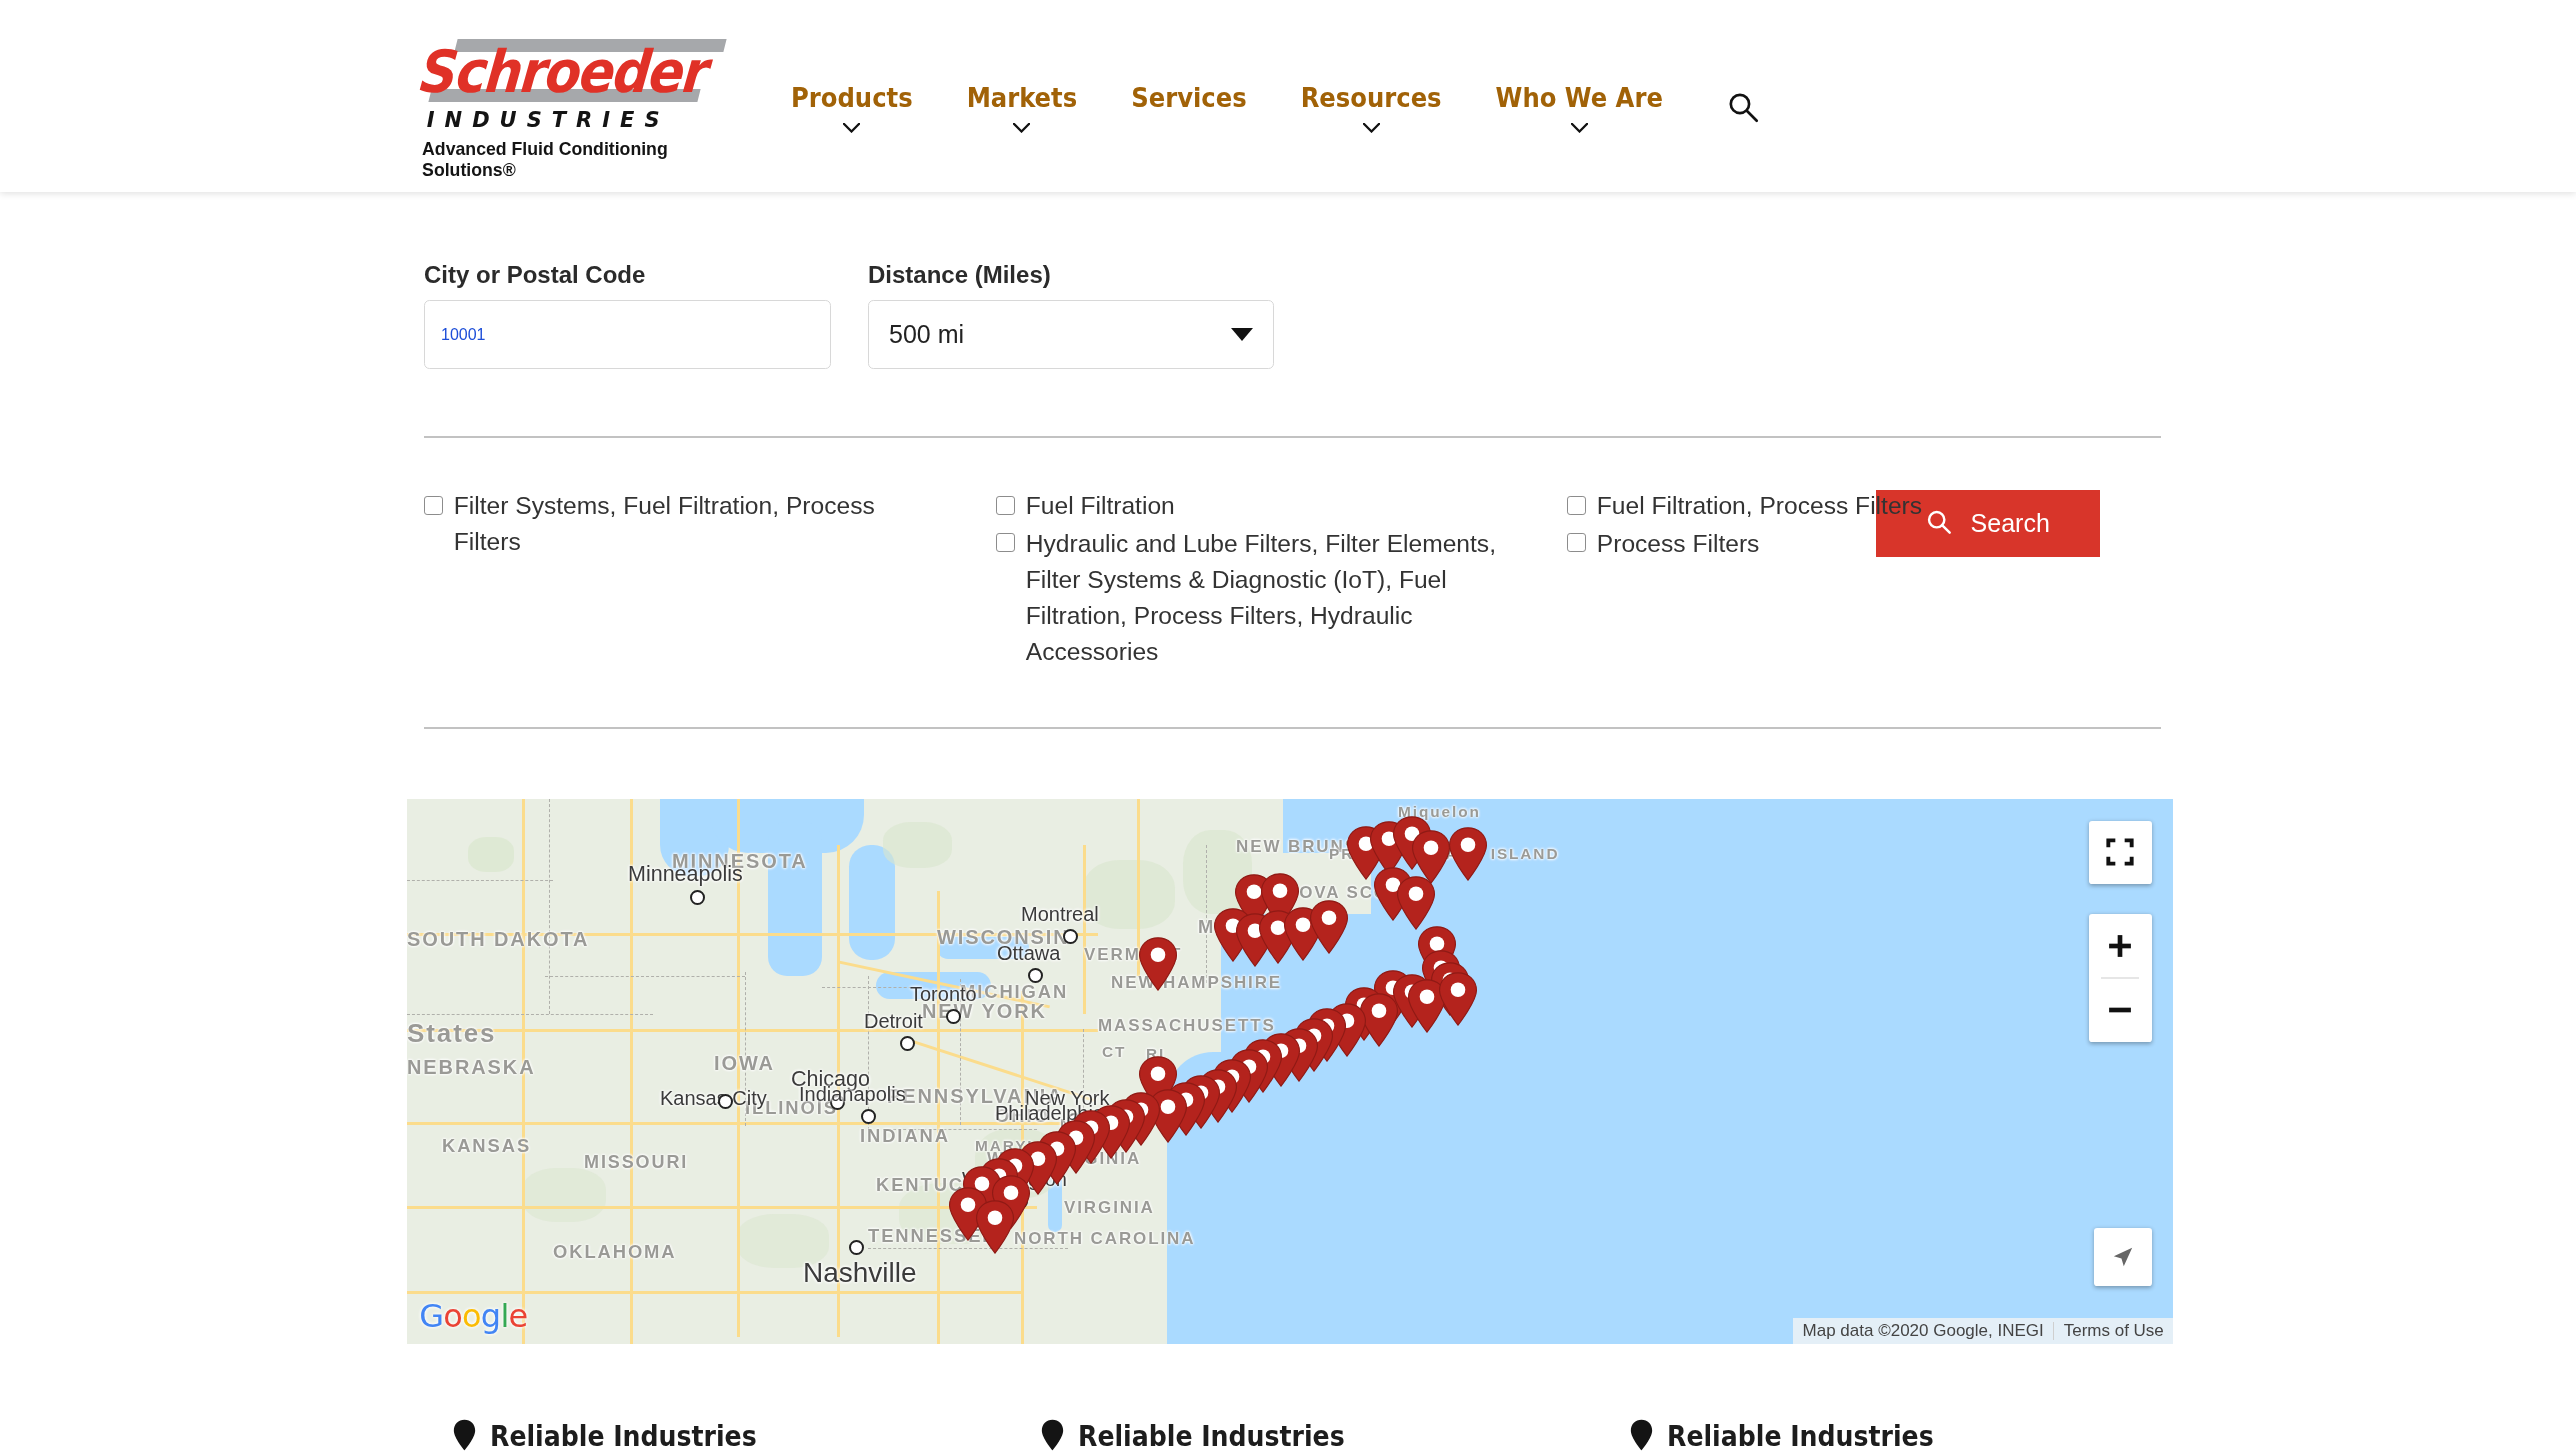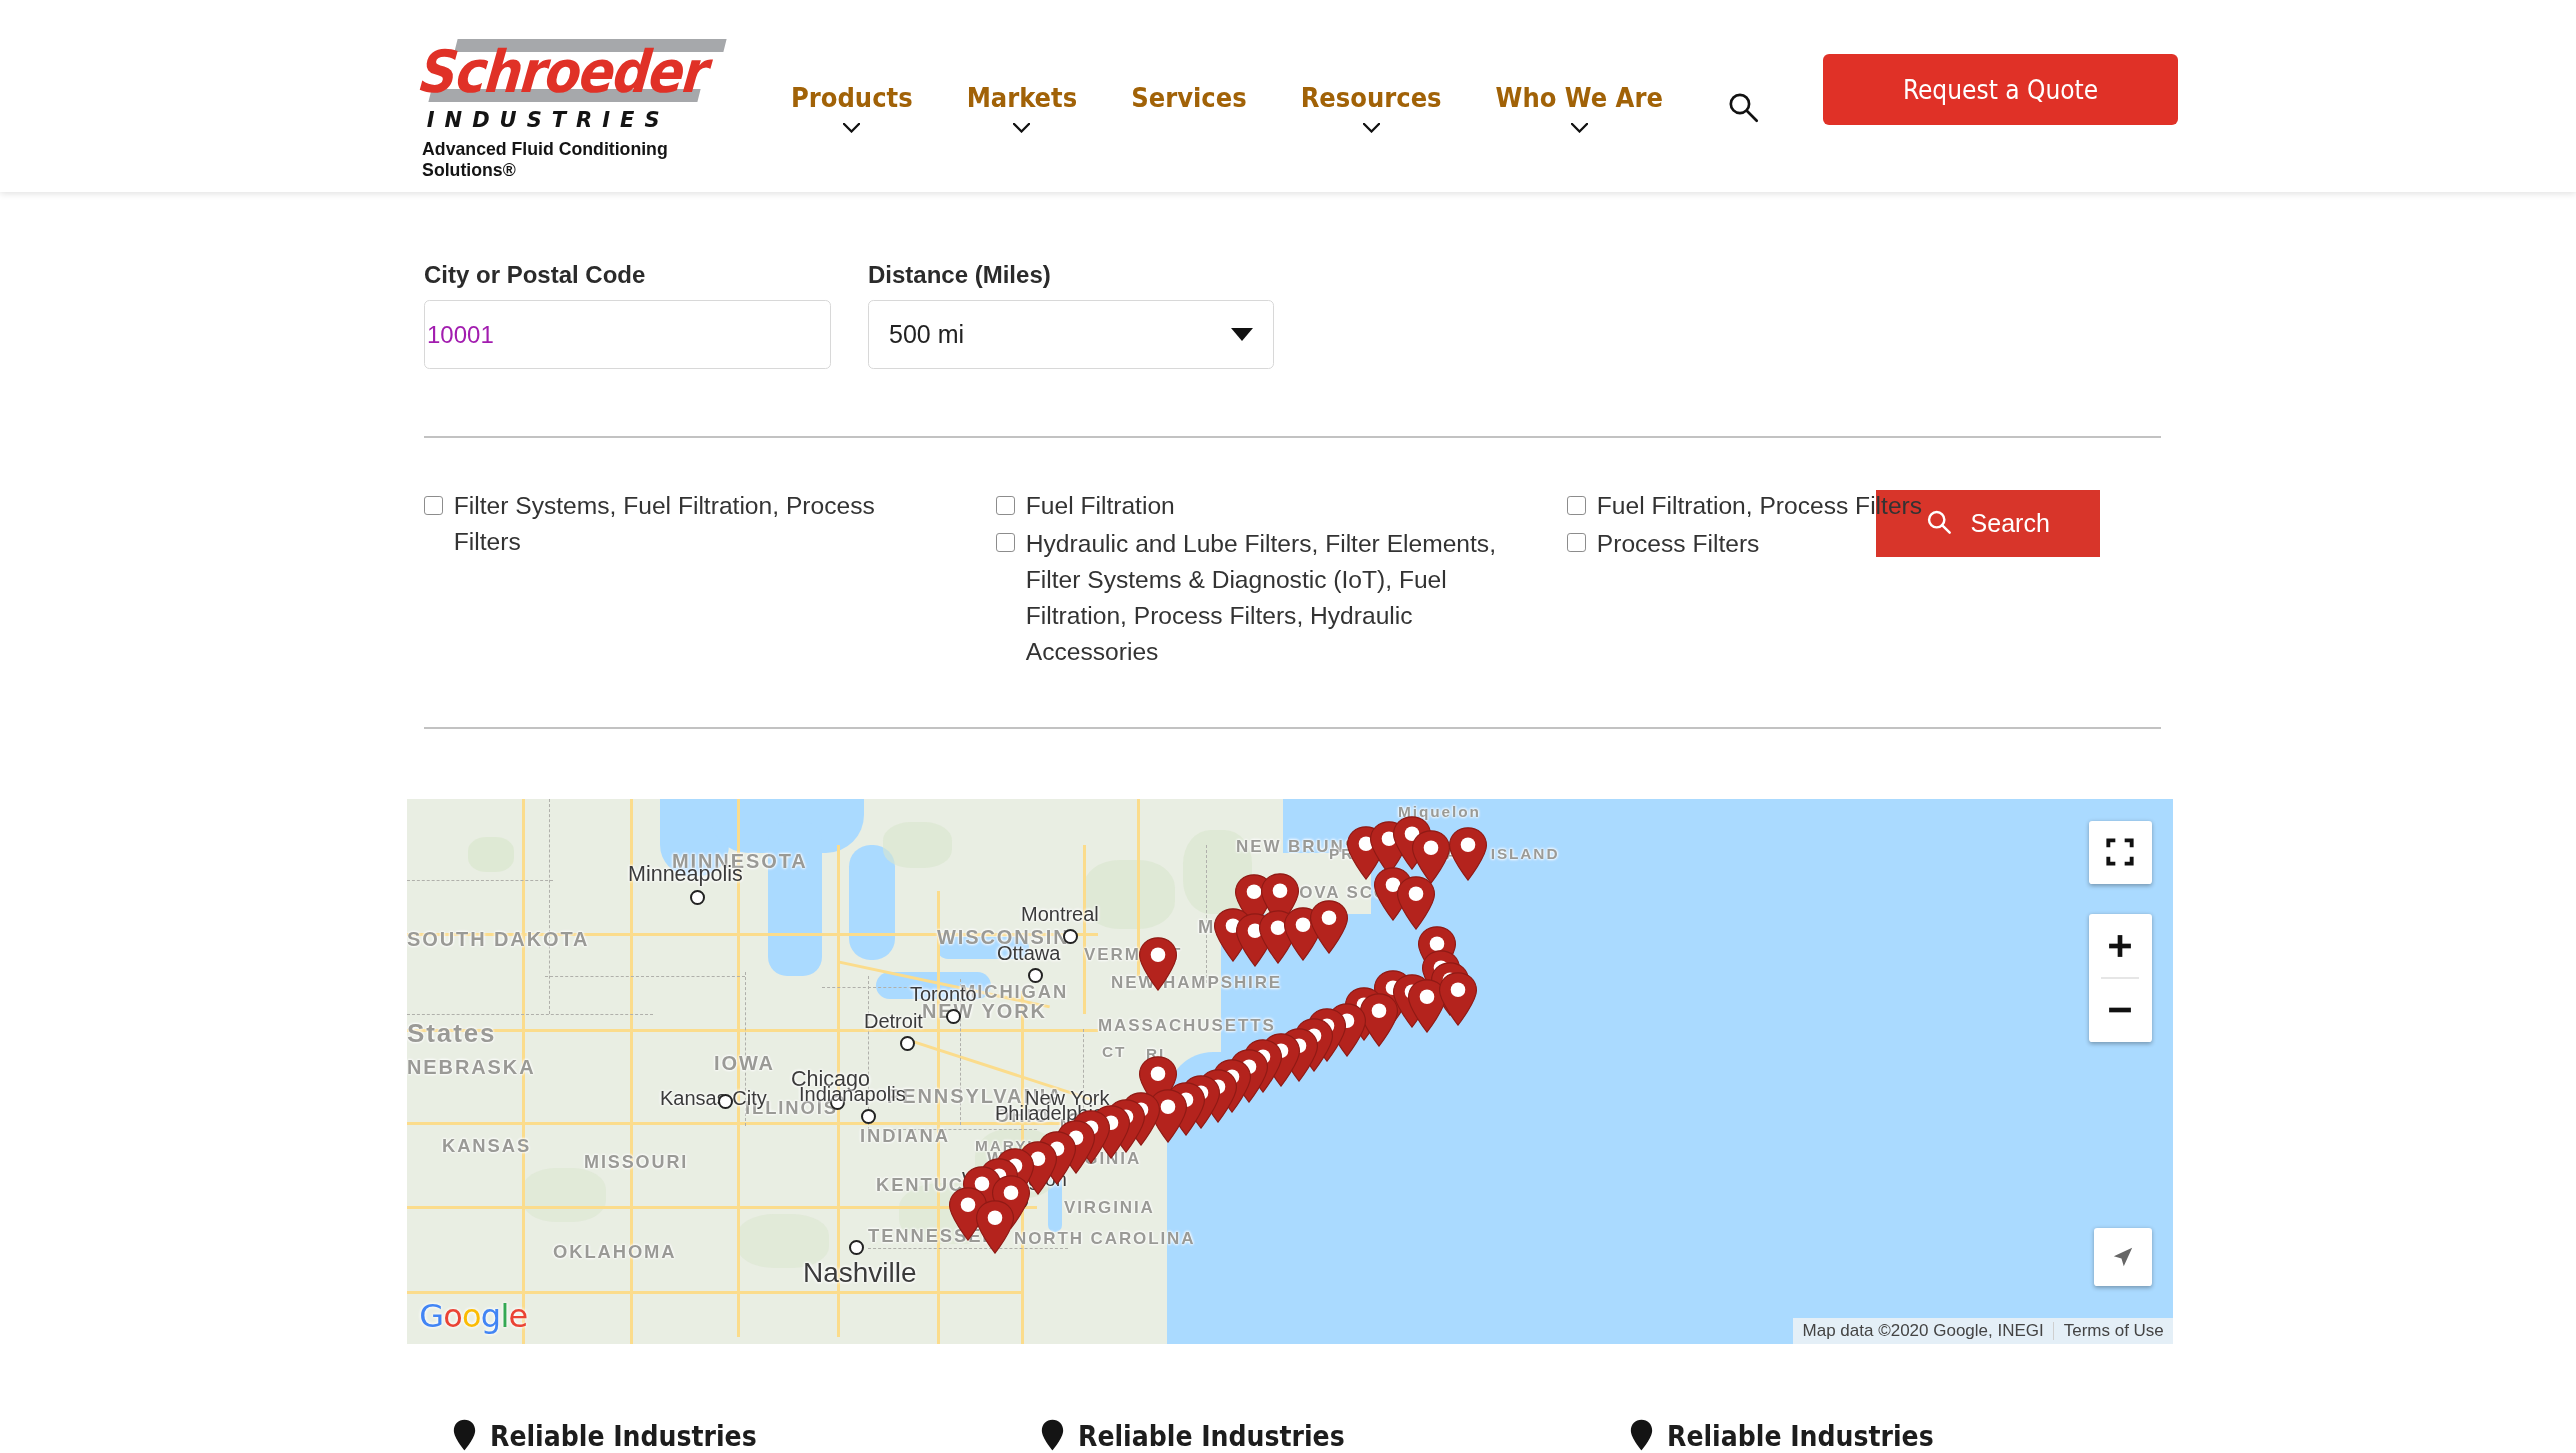--- a/index.html
+++ b/index.html
@@ -87,21 +87,21 @@
   }
 
   
   .form-area { position: absolute; left: 0; top: 192px; width: 2576px; }
   .field-label {
     position: absolute; font-size: 24px; font-weight: bold; color: #2b2b2b;
   }
   .text-input {
     position: absolute;
     background: #fff; border: 1.5px solid #d8d8d8; border-radius: 5.4px;
-    font-size: 24px; color: #a21caf; padding: 0 2px;
+    font-size: 16px; color: #1d4ed8; padding: 0 16px;
     box-sizing: border-box; outline: none;
     font-family: "Liberation Sans", sans-serif;
   }
   .select-wrap {
     position: absolute;
     background: #fff; border: 1.5px solid #d8d8d8; border-radius: 5.4px;
     box-sizing: border-box;
     display: flex; align-items: center; justify-content: space-between;
     padding: 0 20px; cursor: pointer;
   }
@@ -270,21 +270,20 @@
       </div>
     </div>
 
     <div class="search-icon-nav">
       <svg width="32" height="32" viewBox="0 0 42 42">
         <circle cx="17" cy="17" r="12" stroke="#111" stroke-width="3.5" fill="none"></circle>
         <line x1="26" y1="26" x2="39" y2="39" stroke="#111" stroke-width="3.5" stroke-linecap="round"></line>
       </svg>
     </div>
 
-    <div class="quote-btn">Request a Quote</div>
   </div>
 </div>
 
 <div class="form-area">
   <div class="field-label" style="left:424px; top:69px;">City or Postal Code</div>
   <input class="text-input" style="left: 424px; top: 108px; width: 407px; height: 69px;" value="10001">
 
   <div class="field-label" style="left:868px; top:69px;">Distance (Miles)</div>
   <div class="select-wrap" style="left:868px; top:108px; width:406px; height:69px;">
     <div class="select-value">500 mi</div>

